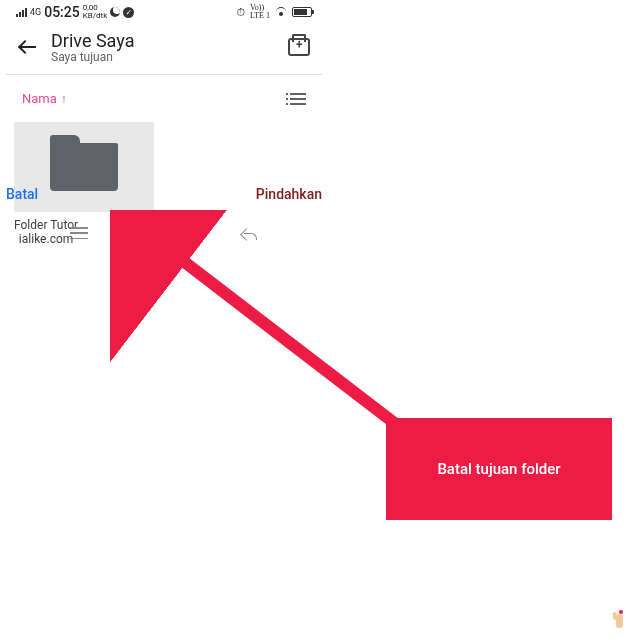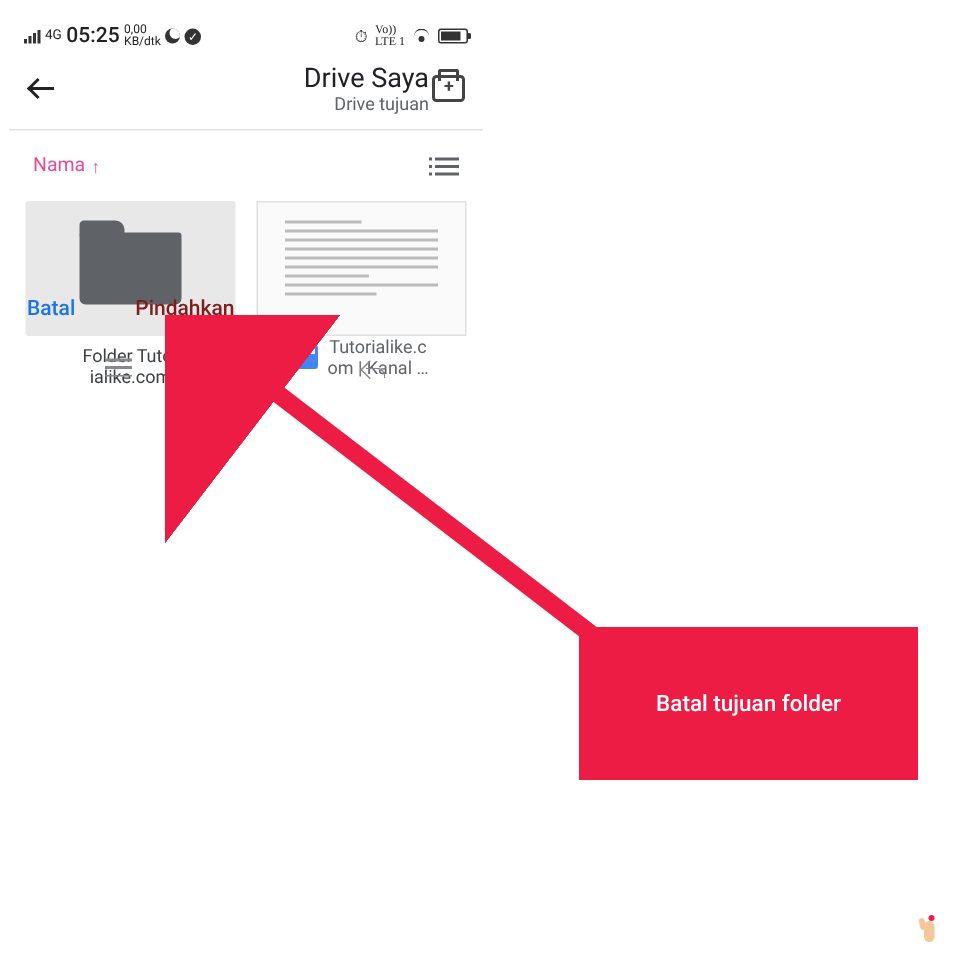--- a/index.html
+++ b/index.html
@@ -1,39 +1,39 @@
 <!DOCTYPE html>
 <html><head>
 <meta charset="utf-8">
 <style>
   * { box-sizing: border-box; margin: 0; padding: 0; }
   body { font-family: -apple-system, Roboto, Arial, sans-serif; background: #fff; width: 640px; height: 640px; position: relative; overflow: hidden; }
 
-  .phone { width: 316px; background: #fff; position: absolute; left: 6px; top: 0; margin-top: 12px; }
+  .phone { width: 316px; background: #fff; position: absolute; left: 6px; top: 0; }
 
   .status-bar { display: flex; justify-content: space-between; align-items: center; padding: 4px 10px 2px 10px; font-size: 10px; color: #222; }
   .status-left { display: flex; align-items: center; gap: 3px; }
   .status-right { display: flex; align-items: center; gap: 5px; }
   .sig-icon { width: 11px; height: 9px; position: relative; }
   .sig-icon span { position: absolute; bottom: 0; width: 2px; background: #333; }
   .sig-icon span:nth-child(1){ left:0; height:3px;} .sig-icon span:nth-child(2){ left:3px; height:5px;} .sig-icon span:nth-child(3){ left:6px; height:7px;} .sig-icon span:nth-child(4){ left:9px; height:9px;}
   .clock { font-size: 14px; font-weight: 500; }
   .kbs { font-size: 8px; line-height: 8px; }
   .moon { width:10px; height:10px; border-radius:50%; background:#333; position:relative; overflow:hidden; }
   .moon::after{ content:""; position:absolute; width:8px; height:8px; border-radius:50%; background:#fff; left:3px; top:-1px;}
   .check-c { width:11px; height:11px; border-radius:50%; background:#333; color:#fff; font-size:8px; display:flex; align-items:center; justify-content:center;}
   .lte { font-size:8px; line-height:8px;font-family:Liberation Serif, serif; }
   .wifi { width:12px; height:10px; position:relative; }
   .wifi::before{content:"";position:absolute;left:1px;top:0;width:10px;height:10px;border:1.5px solid #333;border-bottom:none;border-left:none;border-right:none;border-radius:10px 10px 0 0;}
   .wifi::after{content:"";position:absolute;left:4px;bottom:1px;width:4px;height:4px;background:#333;border-radius:50%;}
   .batt { width:20px; height:10px; border:1px solid #333; border-radius:2px; position:relative; }
   .batt::after{content:"";position:absolute;right:-3px;top:2px;width:2px;height:4px;background:#333;border-radius:0 1px 1px 0;}
   .batt span{position:absolute;left:1px;top:1px;bottom:1px;width:70%;background:#333;}
 
-  .app-bar { display:flex; align-items:center; padding: 8px 12px 10px 14px; gap:2px;text-align:right; }
+  .app-bar { display:flex; align-items:center; padding: 8px 12px 10px 14px; gap:13px; }
   .back-arrow { width:18px; height:14px; position:relative; }
   .back-arrow::before{content:"";position:absolute;top:6px;left:0;width:16px;height:2px;background:#222;}
   .back-arrow::after{content:"";position:absolute;left:0;top:2px;width:8px;height:8px;border-left:2px solid #222;border-bottom:2px solid #222;transform:rotate(45deg);}
   .title-block { flex:1; }
   .title-main { font-size:18px; color:#202124; }
   .title-sub { font-size:12px; color:#5f6368; margin-top:-1px; }
   .new-folder { width:22px; height:18px; border:2px solid #444; border-radius:3px; position:relative; }
   .new-folder::before{content:"";position:absolute;top:-6px;left:2px;width:10px;height:6px;border:2px solid #444;border-bottom:none;border-radius:2px 2px 0 0;}
   .new-folder::after{content:"+";position:absolute;top:-2px;left:6px;font-size:12px;font-weight:bold;color:#444;}
 
@@ -41,41 +41,41 @@
 
   .sort-row { display:flex; justify-content:space-between; align-items:center; padding: 8px 16px 12px 16px; color:#ec4899; font-size:13px; }
   .sort-left { display:flex; align-items:center; gap:4px; }
   .arrow-up { font-size:12px; }
   .list-icon { width:16px; height:12px; display:flex; flex-direction:column; justify-content:space-between; }
   .list-icon div { height:2px; background:#5f6368; position:relative;}
   .list-icon div::before{content:"";position:absolute;left:-4px;top:0;width:2px;height:2px;background:#5f6368;}
 
   .grid { display:flex; flex-wrap:wrap; padding: 0 4px; }
   .grid-item { width:50%; padding: 4px; }
-  .tile { display:flex; flex-direction:column; align-items:center; }
+  .tile { display:flex; flex-direction:column; align-items:flex-start; }
   .thumb { width:140px; height:90px; border-radius:2px; display:flex; align-items:center; justify-content:center; margin-bottom:6px; }
   .thumb.selected { background:#e8e8e8; }
   .folder-shape { width:68px; height:48px; background:#5f6368; border-radius:2px 2px 4px 4px; position:relative; }
   .folder-shape::before{content:"";position:absolute;top:-8px;left:0;width:30px;height:10px;background:#5f6368;border-radius:3px 6px 0 0;}
   .photo-thumb { width:140px; height:90px; background:linear-gradient(135deg,#d0c8c0 0%, #b8b0a8 40%, #a09890 60%, #888078 100%); border-radius:2px; position:relative; overflow:hidden;}
   .photo-thumb::before{content:"";position:absolute;left:30px;top:8px;width:50px;height:60px;background:radial-gradient(ellipse at 40% 30%, #e8d8c8 0%, #c8b8a8 50%, transparent 70%);border-radius:50% 50% 40% 40%;}
   .photo-thumb::after{content:"";position:absolute;right:10px;top:25px;width:50px;height:60px;background:#808890;border-radius:8px 8px 0 0;}
   .doc-thumb { width:140px; height:90px; background:#fafafa; border:1px solid #e0e0e0; padding:12px 18px; display:flex; flex-direction:column; gap:4px;}
   .doc-thumb div{height:2px; background:#bbb;}
   .doc-thumb div:nth-child(1){width:50%;} .doc-thumb div:nth-child(7){width:55%;} .doc-thumb div:nth-child(9){width:60%;}
   .label-row { display:flex; align-items:center; gap:6px; padding:0 6px;}
   .type-icon { width:16px; height:16px; border-radius:2px; flex-shrink:0; }
   .type-icon.img-t { background:#ea4335; position:relative;}
   .type-icon.img-t::after{content:"";position:absolute;left:3px;bottom:3px;width:0;height:0;border-left:3px solid transparent;border-right:5px solid transparent;border-bottom:5px solid #fff;}
   .type-icon.web-t { background:#4285f4; position:relative;}
   .type-icon.web-t::after{content:"";position:absolute;left:2px;top:2px;right:2px;height:4px;background:#fff;opacity:0.9;}
   .file-name { font-size:12px; color:#5f6368; line-height:14px; text-align:center; }
   .folder-name { font-size:12px; color:#3c4043; line-height:14px; text-align:center; }
 
-  .bottom-actions { position:absolute; bottom:34px; left:12px; right:0; display:flex; justify-content:flex-start; gap:40px; padding:14px 0; }
+  .bottom-actions { position:absolute; bottom:34px; left:0; right:0; display:flex; justify-content:space-between; gap:40px; padding:14px 0; }
   .act-btn { font-size:14px; font-weight:500; }
   .act-cancel { color:#1a73e8; }
   .act-move { color:#7f1d1d; }
 
   .nav-bar { position:absolute; bottom:6px; left:0; right:0; display:flex; justify-content:space-around; align-items:center; padding:4px 30px;}
   .nav-menu { width:18px; height:12px; display:flex; flex-direction:column; justify-content:space-between;}
   .nav-menu div{height:1.5px;background:#888;}
   .nav-home { width:16px; height:14px; position:relative;}
   .nav-home::before{content:"";position:absolute;top:0;left:2px;width:12px;height:12px;border:1.5px solid #888;border-bottom:none;transform:rotate(45deg);border-right:none;}
   .nav-home::after{content:"";position:absolute;bottom:0;left:3px;width:10px;height:7px;border:1.5px solid #888;border-top:none;}
@@ -120,21 +120,21 @@
       <div class="batt">
           <span></span>
         </div>
     </div>
   </div>
 
   <div class="app-bar">
     <div class="back-arrow"></div>
     <div class="title-block">
       <div class="title-main">Drive Saya</div>
-      <div class="title-sub">Drive tujuan</div>
+      <div class="title-sub">Saya tujuan</div>
     </div>
     <div class="new-folder"></div>
   </div>
 
   <div class="divider"></div>
 
   <div class="sort-row">
     <div class="sort-left">
       <span>Nama</span>
       <span class="arrow-up">↑</span>
@@ -147,40 +147,20 @@
   </div>
 
   <div class="grid">
     <div class="grid-item">
       <div class="tile">
         <div class="thumb selected">
           <div class="folder-shape"></div>
         </div>
         <div class="folder-name" style="white-space:pre-line;">Folder Tutor
 ialike.com</div>
-      </div>
-    </div>
-    <div class="grid-item">
-      <div class="tile">
-        <div class="doc-thumb">
-          <div></div>
-            <div></div>
-            <div></div>
-            <div></div>
-            <div></div>
-            <div></div>
-            <div></div>
-            <div></div>
-            <div></div>
-        </div>
-        <div class="label-row">
-          <div class="type-icon web-t"></div>
-          <div class="file-name" style="white-space:pre-line;">Tutorialike.c
-om | Kanal …</div>
-        </div>
       </div>
     </div>
   </div>
 
   <div class="bottom-actions">
     <div class="act-btn act-cancel">Batal</div>
     <div class="act-btn act-move">Pindahkan</div>
   </div>
 
   <div class="nav-bar">

